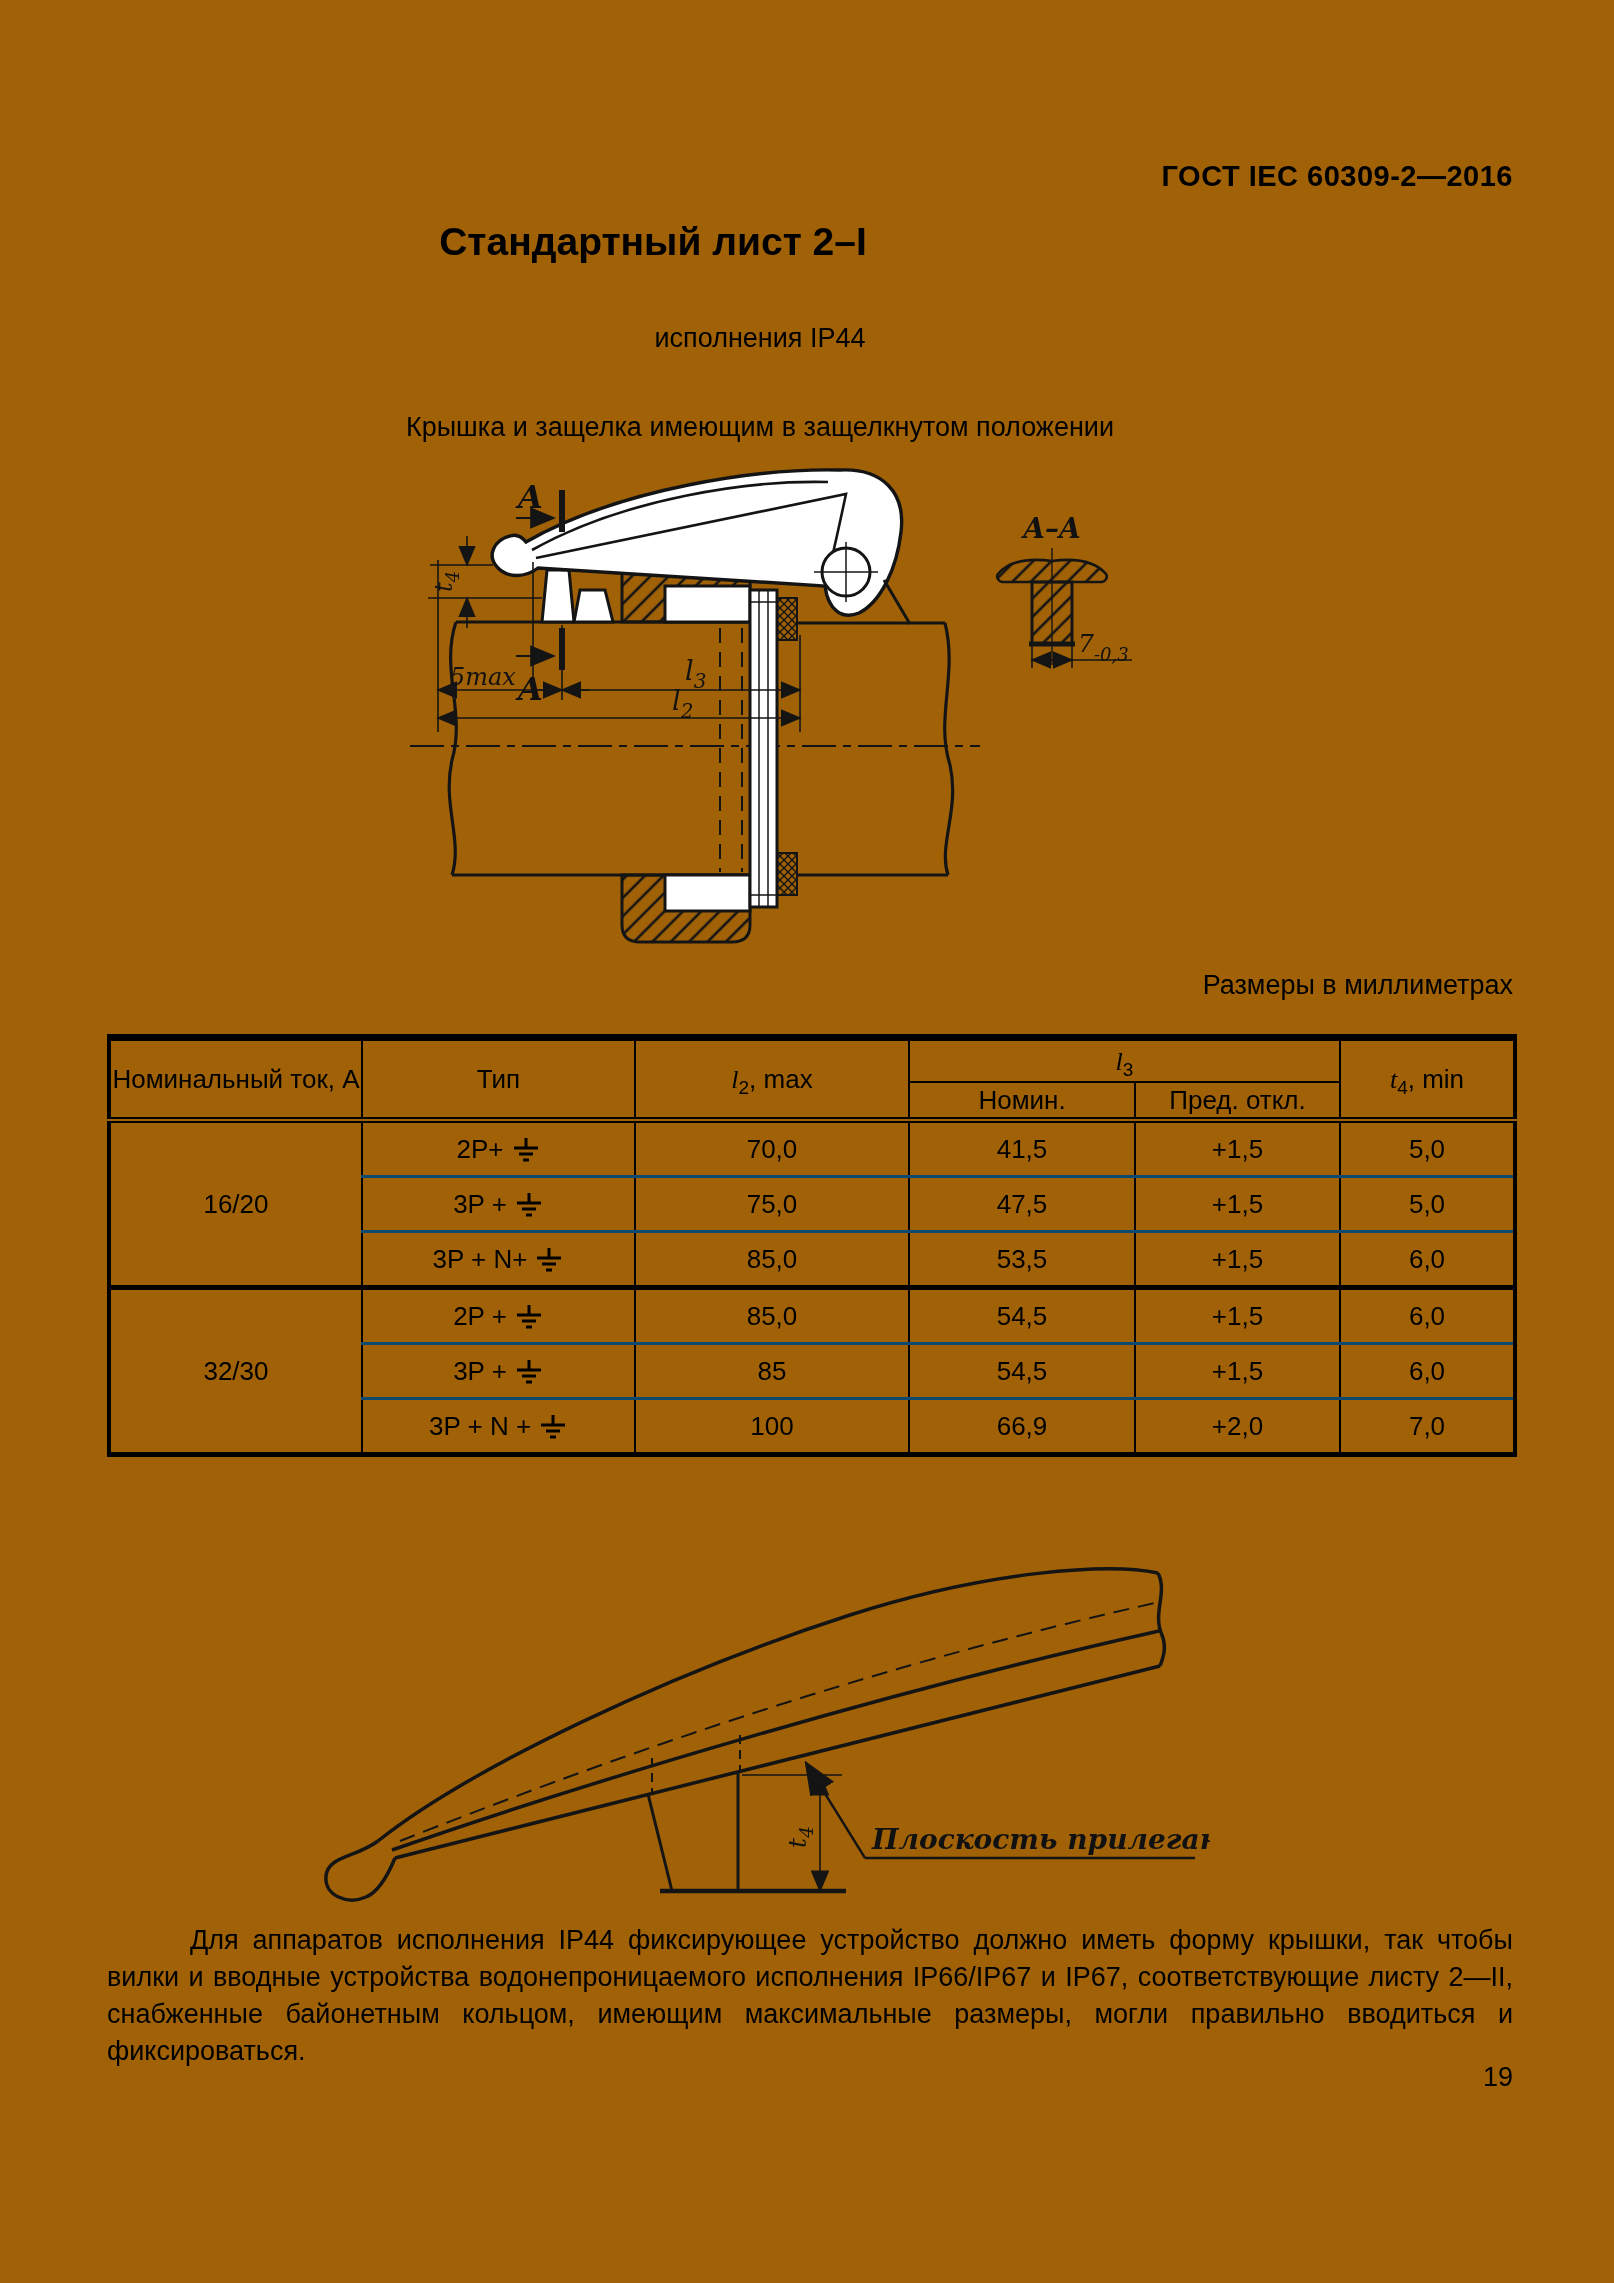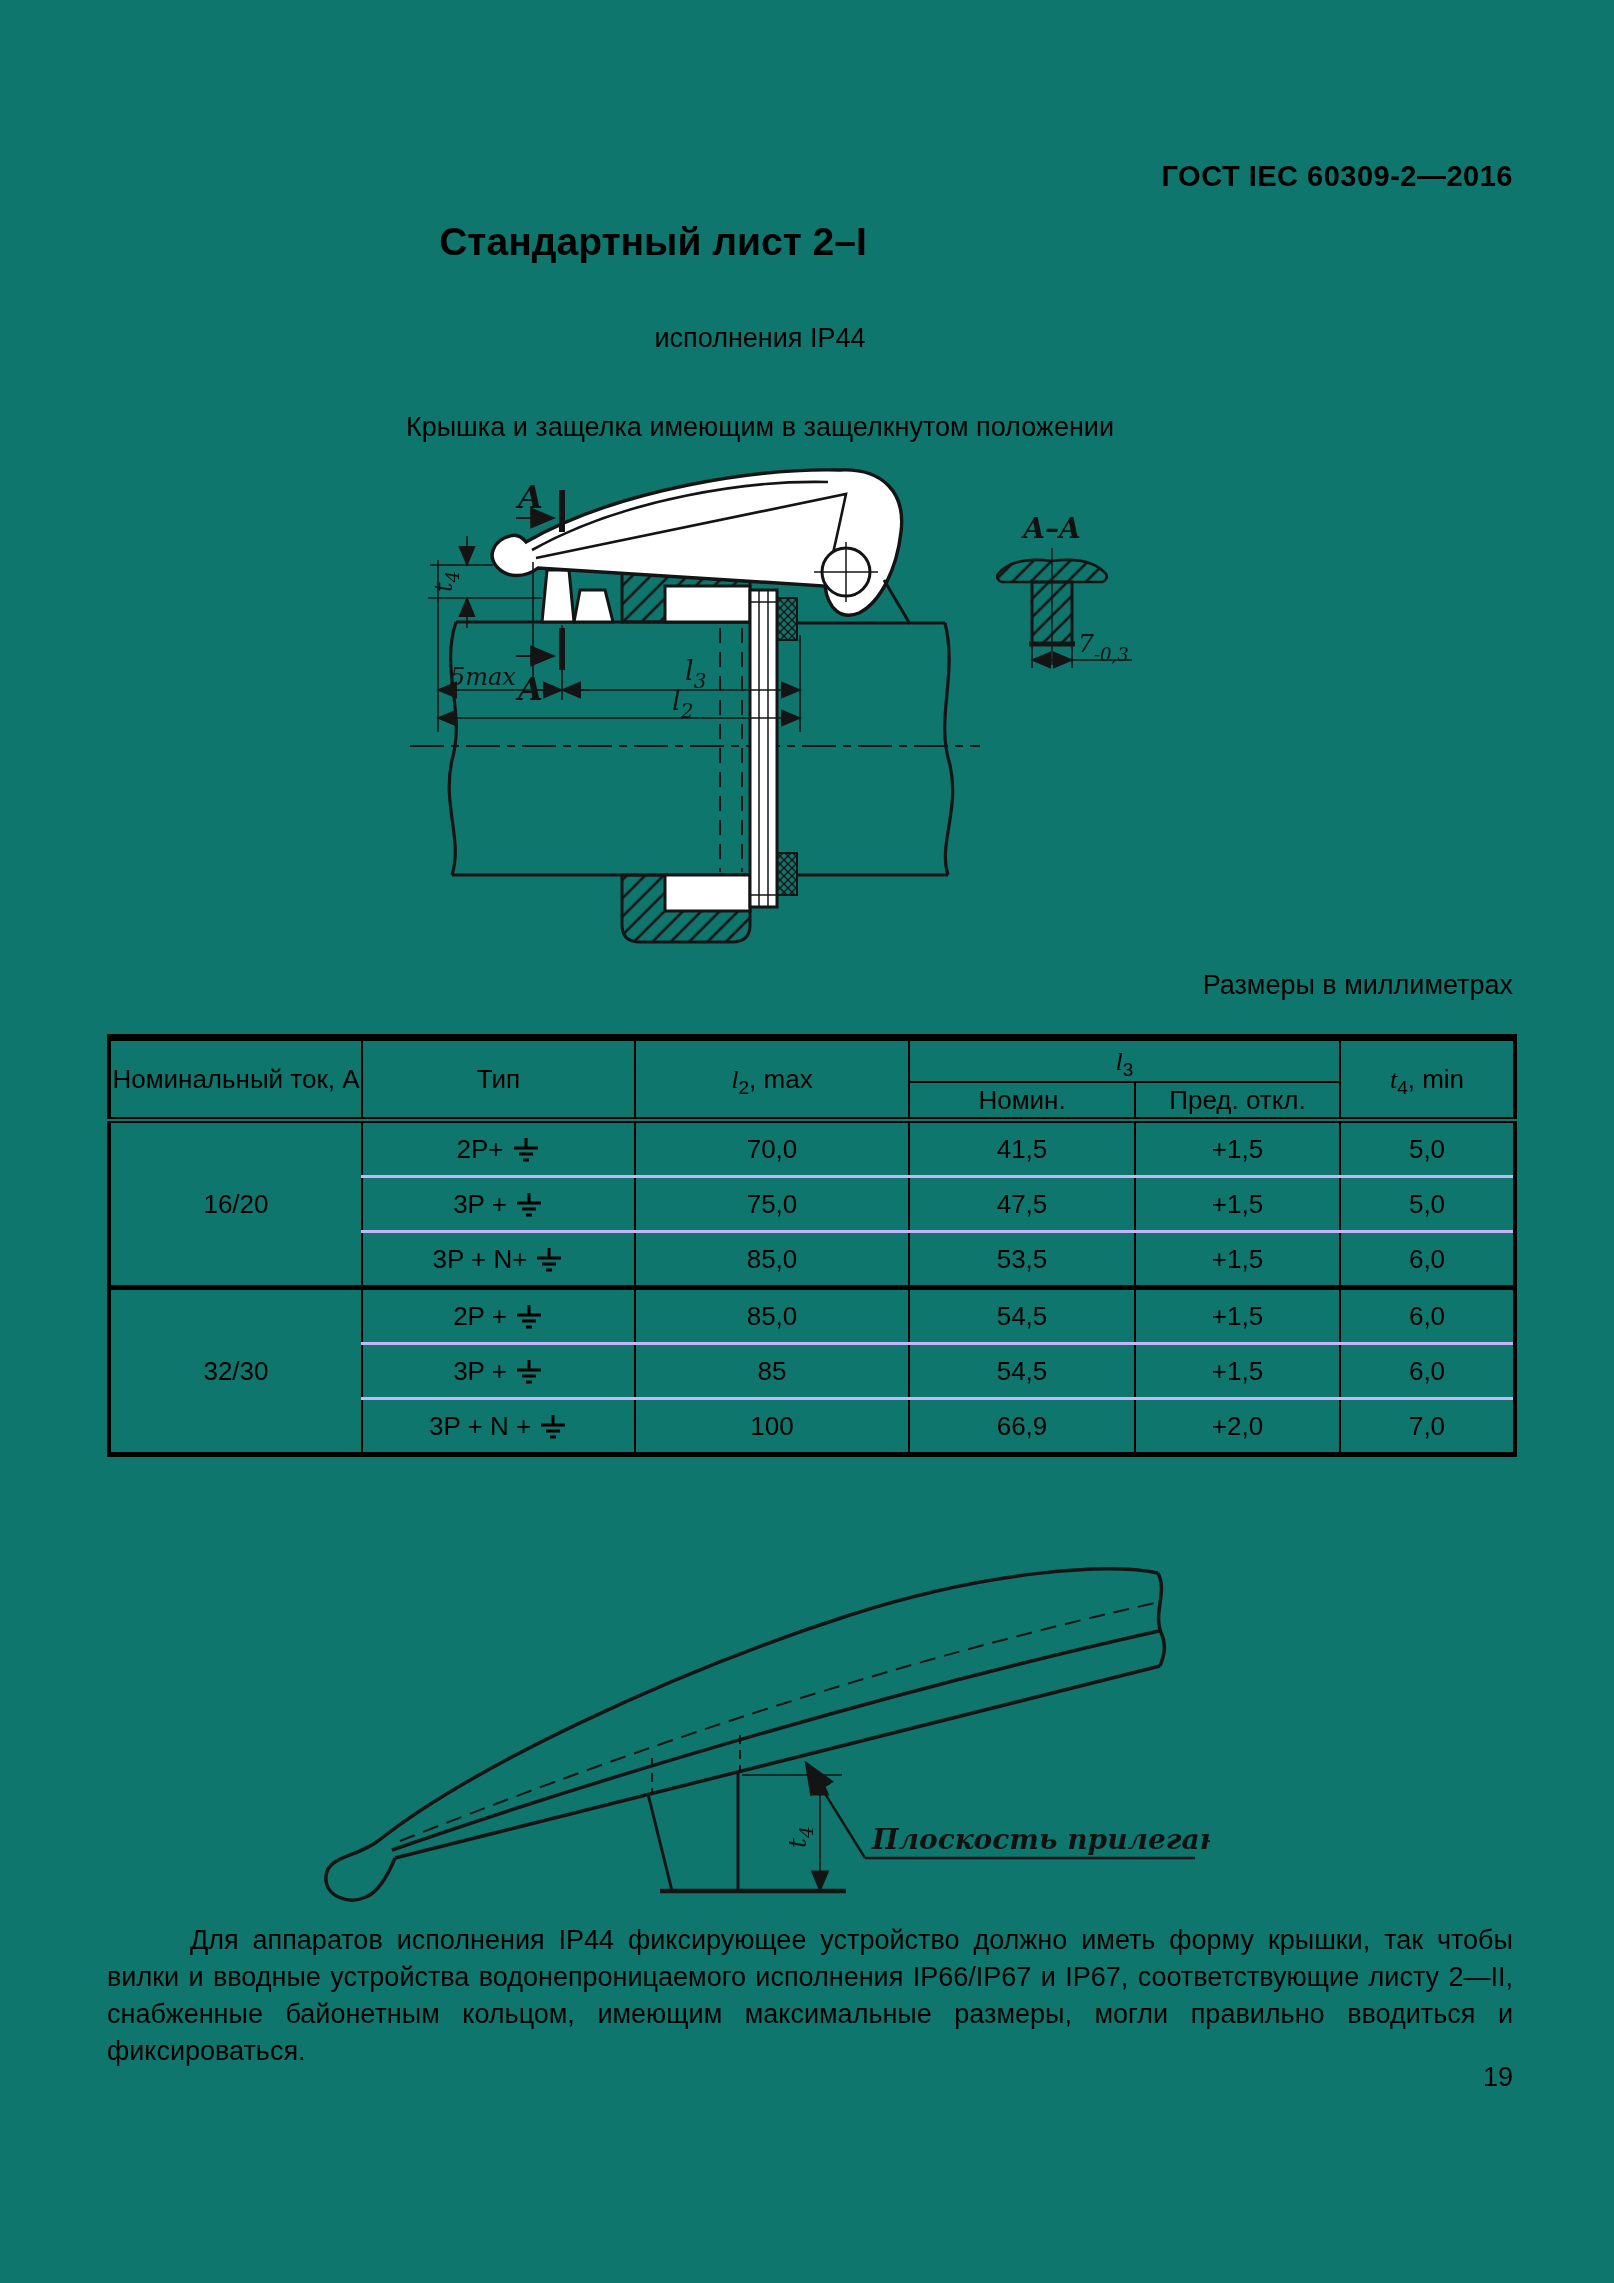--- a/index.html
+++ b/index.html
@@ -1,17 +1,17 @@
 <!DOCTYPE html>
 <html><head>
 <meta charset="utf-8">
 <style>
   html,body{margin:0;padding:0;background:#888;}
   .page{
-    position:relative;width:1614px;height:2283px;background:#0f766e;
+    position:relative;width:1614px;height:2283px;background:#a16207;
     font-family:"Liberation Sans",sans-serif;color:#000;overflow:hidden;
   }
   .abs{position:absolute;}
   .doc-header{top:160px;right:101px;font-size:29px;font-weight:bold;letter-spacing:.5px;}
   .title-wrap{top:220px;left:0;width:1306px;text-align:center;}
   .doc-title{font-size:39px;font-weight:bold;}
   .doc-subtitle{font-size:28px;margin-top:4px;}
   .desc-wrap{top:320px;left:0;width:1520px;text-align:center;font-size:27px;line-height:37px;}
   .caption{top:412px;left:0;width:1520px;text-align:center;font-size:27px;}
   .units-note{top:970px;right:101px;font-size:27px;}
@@ -21,21 +21,21 @@
   }
   table.dim th,table.dim td{
     border:2px solid #000;text-align:center;vertical-align:middle;
     font-weight:normal;padding:0;
   }
   table.dim{border:4px solid #000;border-top:7px solid #000;border-bottom:5px solid #000;}
   .hdr-bot{border-bottom:6px double #000 !important;}
   .l3split{border-bottom:2px solid #000 !important;height:40px;}
   .h1row{height:40px;}
   .h2row{height:38px;}
-  tbody.grp td{height:52px;border-top:3px solid #c4b5fd;}
+  tbody.grp td{height:52px;border-top:3px solid #0c4a6e;}
   tr.grp-start td{border-top:5px solid #000 !important;}
   td.typecell{padding-left:10px;}
   .typebox{display:inline-flex;align-items:center;justify-content:center;gap:7px;}
   .typebox svg{display:block;margin-top:2px;}
   .ivar{font-family:"Liberation Serif",serif;font-style:italic;}
   sub.s{font-size:19px;vertical-align:-6px;line-height:0;}
   .notes{top:1428px;left:107px;width:1406px;font-size:27px;line-height:33px;}
   .notes p{margin:0;text-indent:83px;}
   .notes p.j{text-align:justify;}
   .notes p + p{margin-top:6px;}

